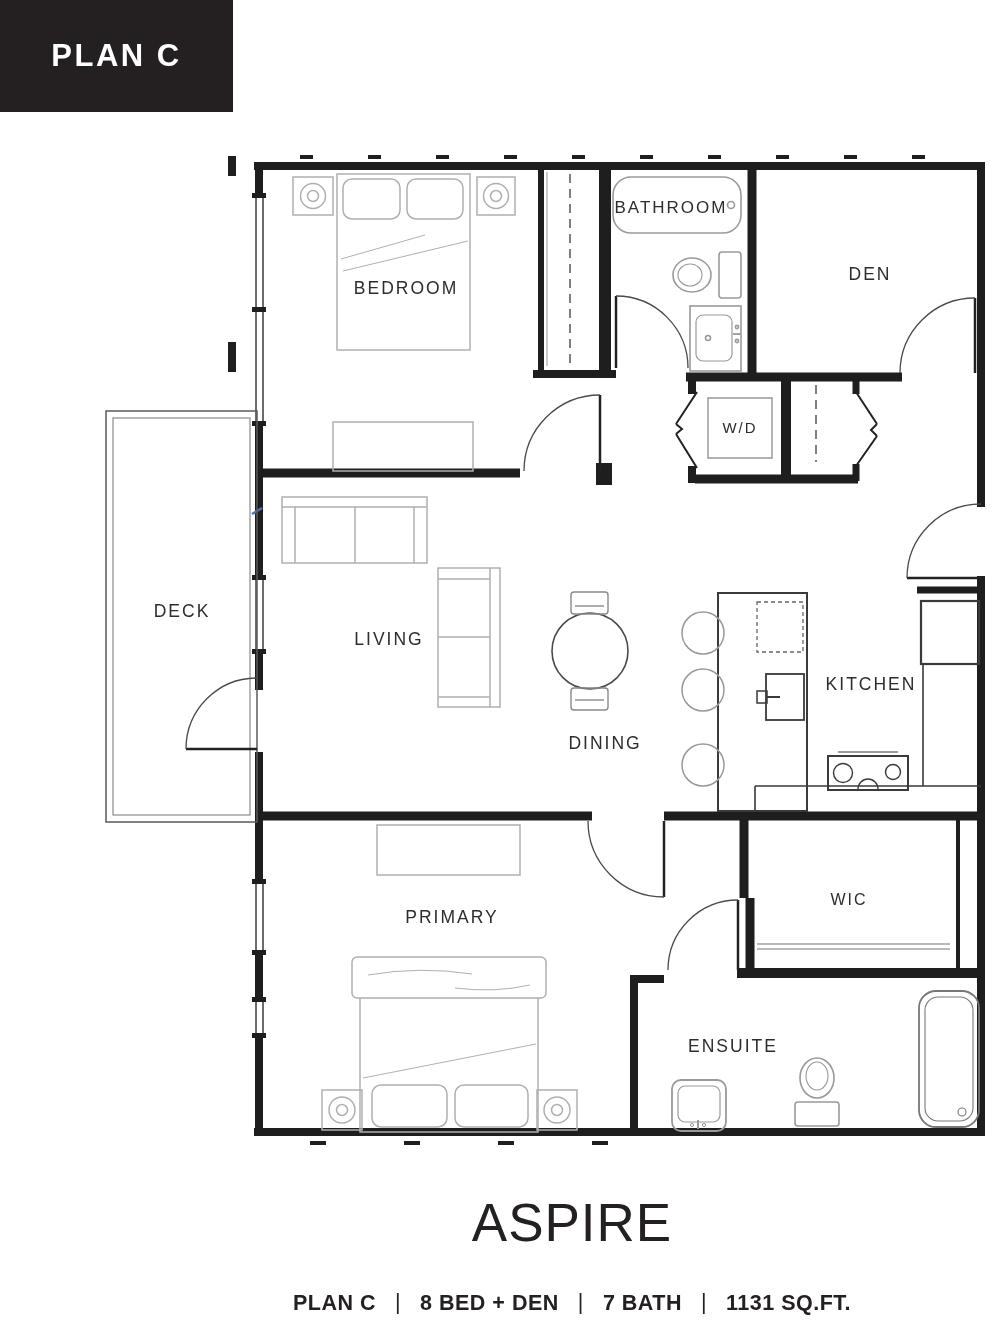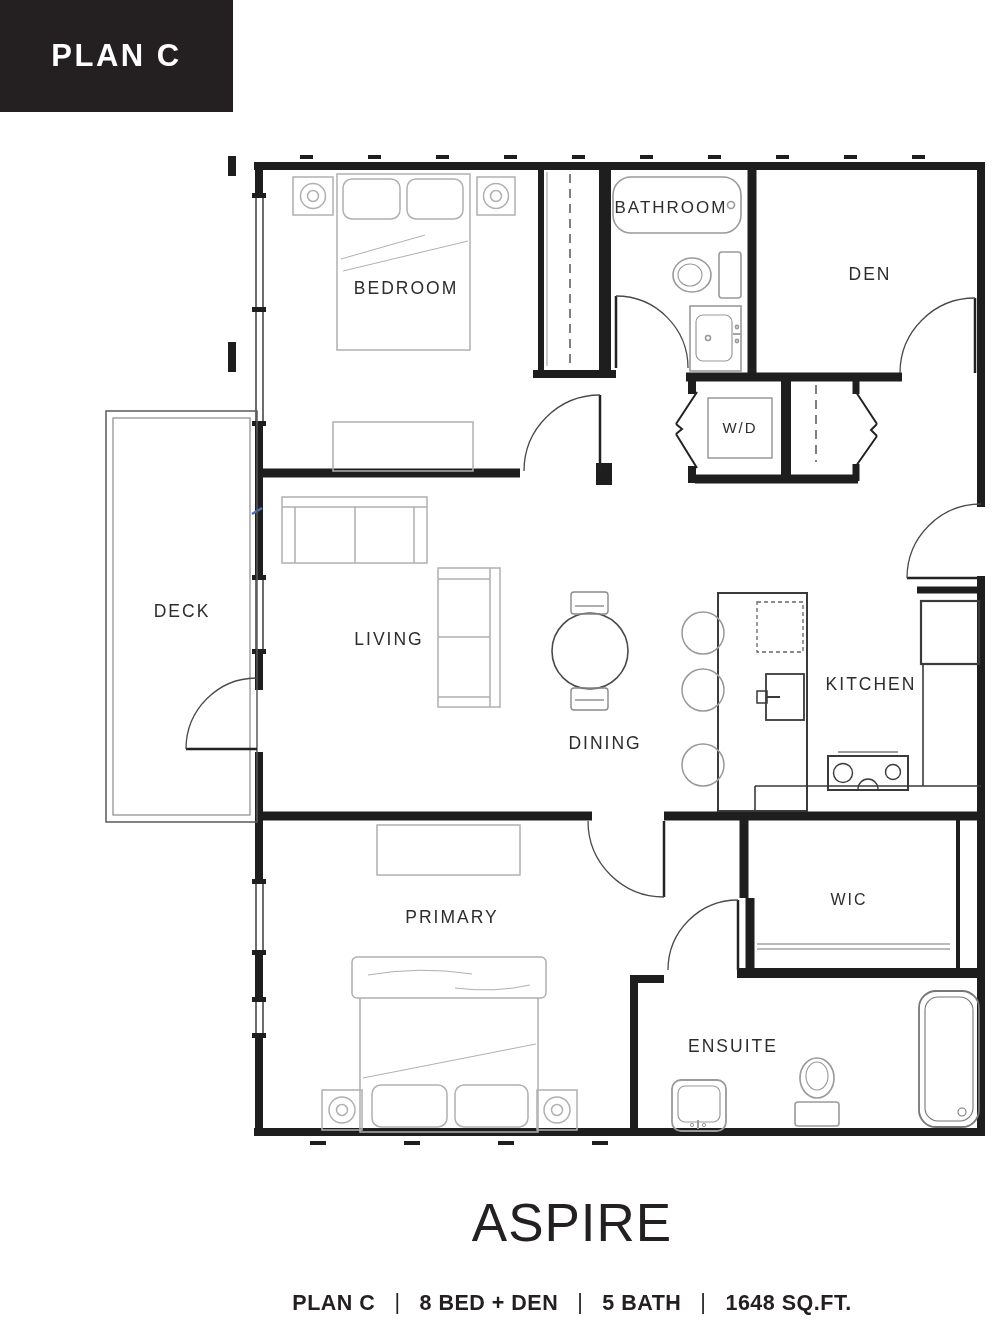--- a/index.html
+++ b/index.html
@@ -245,19 +245,19 @@
     </g>
   </svg>
 
   <div class="footer">
     <div class="building-name">ASPIRE</div>
     <div class="spec-row">
       <span>PLAN C</span>
       <span class="spec-sep">|</span>
       <span>8 BED + DEN</span>
       <span class="spec-sep">|</span>
-      <span>5 BATH</span>
+      <span>7 BATH</span>
       <span class="spec-sep">|</span>
-      <span>1648 SQ.FT.</span>
+      <span>1131 SQ.FT.</span>
     </div>
   </div>
 
 </div>
 
 </body></html>

